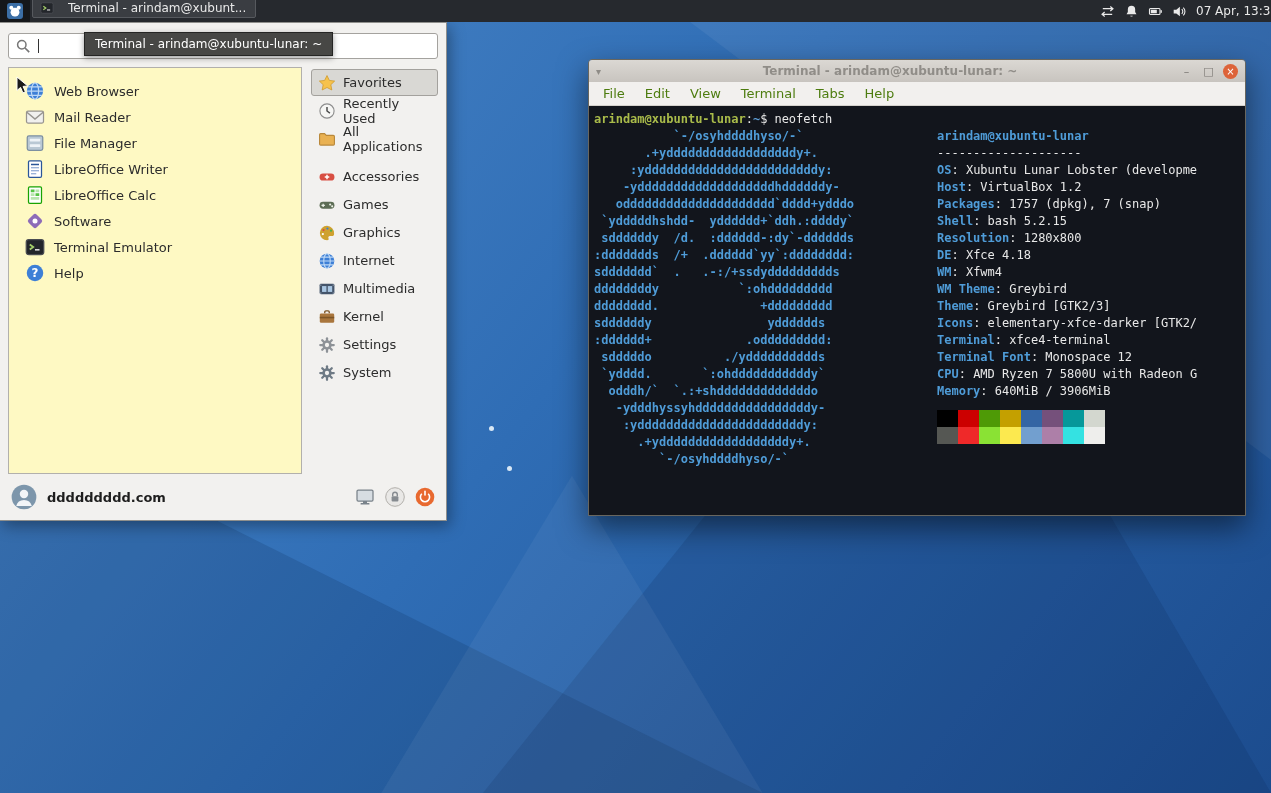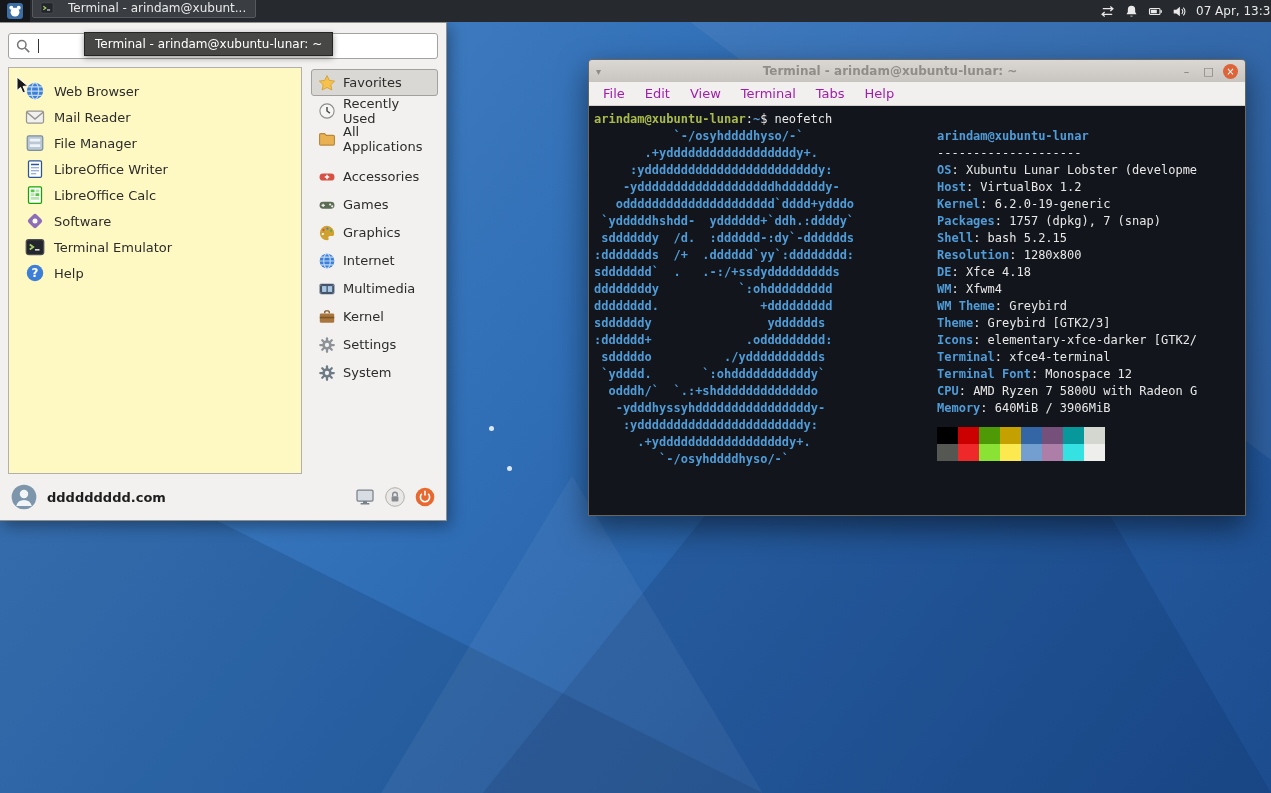--- a/index.html
+++ b/index.html
@@ -54,21 +54,21 @@
 
   
   .term-win{position:absolute;left:588px;top:59px;width:658px;height:457px;z-index:30;display:flex;flex-direction:column;border:1px solid #68665f;border-radius:4px 4px 0 0;box-shadow:0 12px 30px rgba(0,0,0,.5);overflow:hidden}
   .titlebar{height:22px;background:linear-gradient(#dbd8d3,#c8c4bf);display:flex;align-items:center;padding:0 7px;gap:6px;flex:0 0 22px}
   .tb-menu-glyph{font-size:10px;color:#8f8c87}
   .title-text{flex:1;text-align:center;font-size:12px;font-weight:bold;color:#908d88;white-space:nowrap;overflow:hidden}
   .win-controls{display:flex;align-items:center;gap:7px}
   .win-btn{width:15px;height:15px;display:flex;align-items:center;justify-content:center;font-size:11px;color:#7b7873;cursor:pointer}
   .win-btn.close{background:#dd6339;color:#fff;border-radius:50%;font-size:10px}
   .menubar{height:24px;background:#f2f0ee;border-bottom:1px solid #d4d1cc;display:flex;align-items:center;padding:0 4px;flex:0 0 24px}
-  .menubar-item{font-size:13px;color:#a21caf;padding:2px 10px;cursor:pointer}
+  .menubar-item{font-size:13px;color:#4d7c0f;padding:2px 10px;cursor:pointer}
   .term-body{flex:1;background:#12151c;color:#e8e8e8;font-family:"DejaVu Sans Mono","Liberation Mono",monospace;font-size:12px;line-height:17px;padding:5px 2px 0 5px;overflow:hidden}
   .prompt-line{white-space:pre}
   .p-user{color:#a9bb4a;font-weight:bold}
   .p-path{color:#5fa0d8;font-weight:bold}
   .p-cmd{padding-left:7px}
   .nf-row{display:flex}
   .ascii{font:bold 12px/17px "DejaVu Sans Mono","Liberation Mono",monospace;color:#4f9cd8;white-space:pre;width:343px;flex:0 0 343px}
   .nf-info-col{flex:1;min-width:0;overflow:hidden}
   .nf-line{white-space:pre}
   .nf-label{color:#4f9cd8;font-weight:bold}
@@ -446,21 +446,20 @@
    -ydddhyssyhddddddddddddddddy-
     :ydddddddddddddddddddddddy:
       .+yddddddddddddddddddy+.
          `-/osyhddddhyso/-`</pre>
         <div class="nf-info-col">
           <div>
               <div class="nf-line"><span class="nf-label">arindam@xubuntu-lunar</span><span></span></div>
               <div class="nf-line"><span class="nf-label"></span><span>--------------------</span></div>
               <div class="nf-line"><span class="nf-label">OS</span><span>: Xubuntu Lunar Lobster (developme</span></div>
               <div class="nf-line"><span class="nf-label">Host</span><span>: VirtualBox 1.2</span></div>
-              <div class="nf-line"><span class="nf-label">Kernel</span><span>: 6.2.0-19-generic</span></div>
               <div class="nf-line"><span class="nf-label">Packages</span><span>: 1757 (dpkg), 7 (snap)</span></div>
               <div class="nf-line"><span class="nf-label">Shell</span><span>: bash 5.2.15</span></div>
               <div class="nf-line"><span class="nf-label">Resolution</span><span>: 1280x800</span></div>
               <div class="nf-line"><span class="nf-label">DE</span><span>: Xfce 4.18</span></div>
               <div class="nf-line"><span class="nf-label">WM</span><span>: Xfwm4</span></div>
               <div class="nf-line"><span class="nf-label">WM Theme</span><span>: Greybird</span></div>
               <div class="nf-line"><span class="nf-label">Theme</span><span>: Greybird [GTK2/3]</span></div>
               <div class="nf-line"><span class="nf-label">Icons</span><span>: elementary-xfce-darker [GTK2/</span></div>
               <div class="nf-line"><span class="nf-label">Terminal</span><span>: xfce4-terminal</span></div>
               <div class="nf-line"><span class="nf-label">Terminal Font</span><span>: Monospace 12</span></div>

